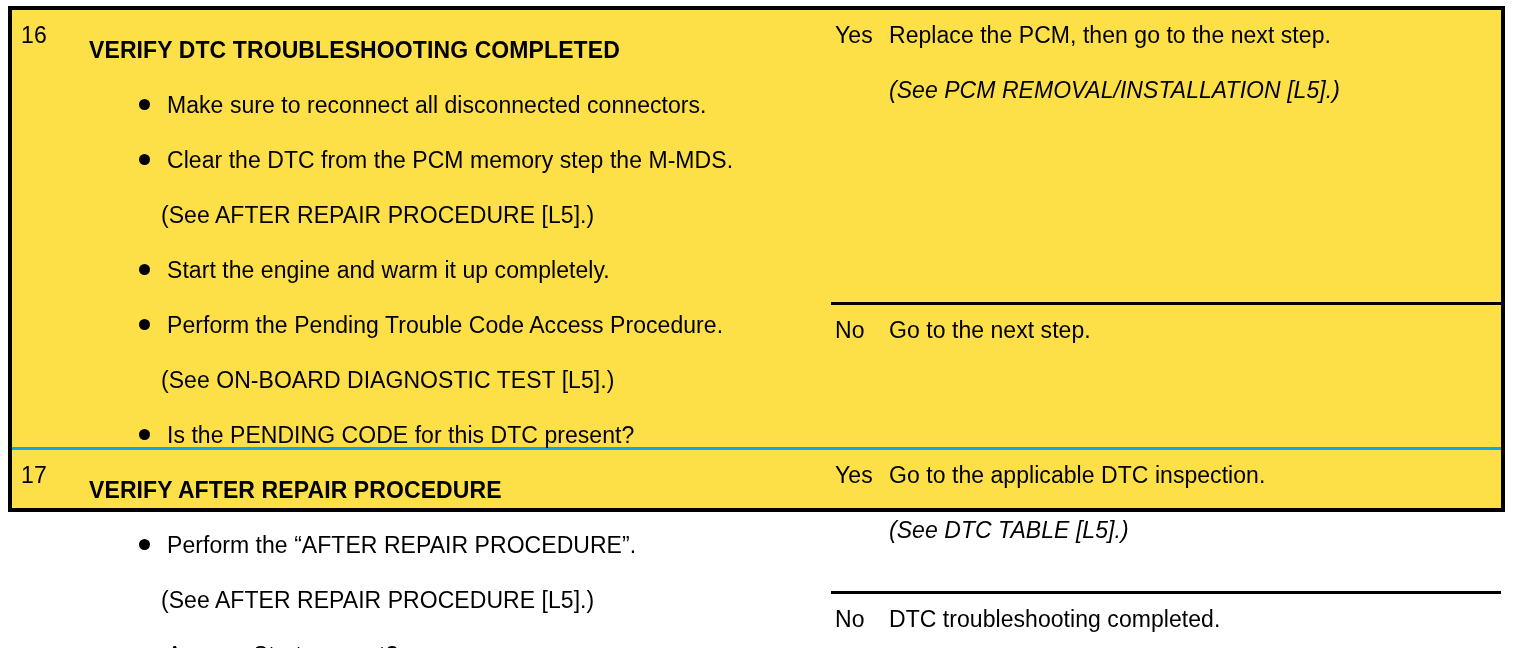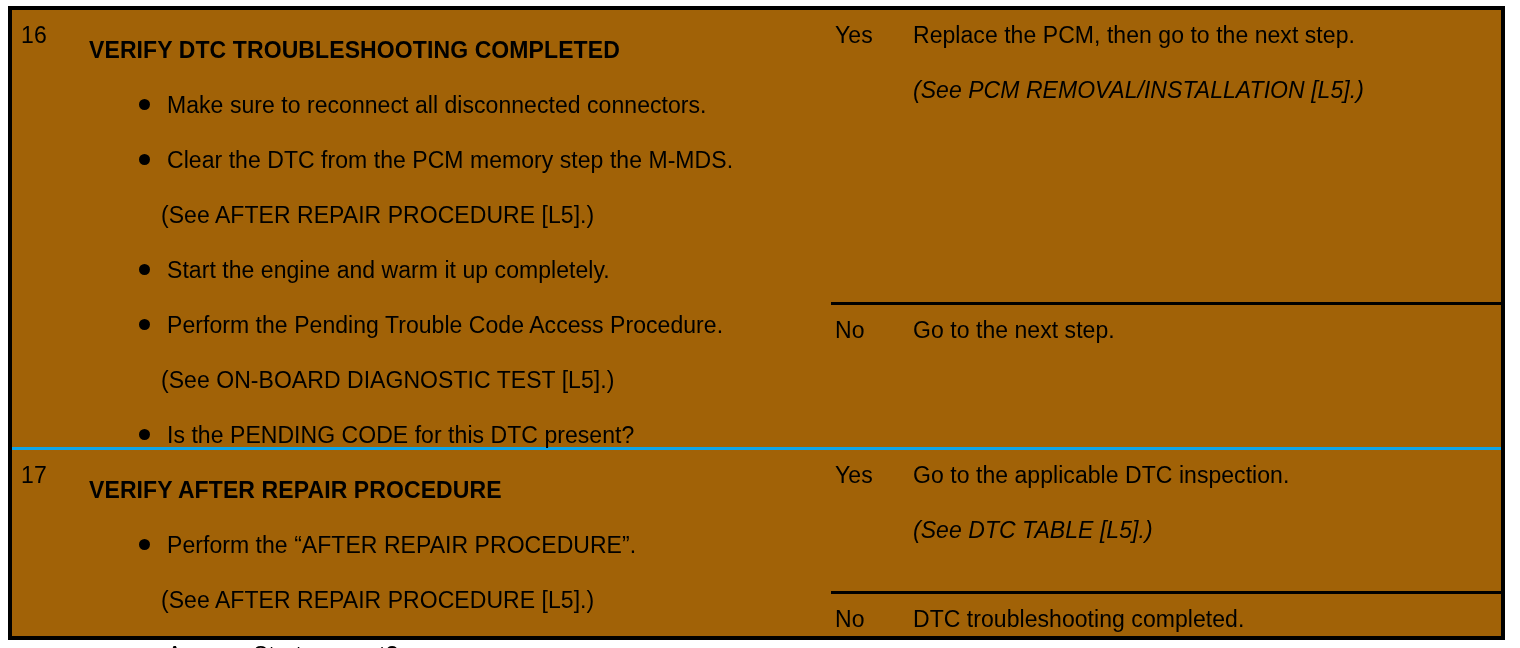--- a/index.html
+++ b/index.html
@@ -13,24 +13,24 @@
     font-family: "Liberation Sans", sans-serif;
     color: #000000;
     overflow: hidden;
   }
 
   .sheet {
     position: absolute;
     left: 8px;
     top: 6px;
     width: 1497px;
-    height: 634px;
+    height: 506px;
     box-sizing: border-box;
     border: 4px solid #000;
-    background: #a16207;
+    background: #fde047;
   }
 
   .diag-table {
     width: 100%;
     height: 100%;
     border-collapse: collapse;
     table-layout: fixed;
   }
 
   .diag-table td {
@@ -119,21 +119,20 @@
   .action-body {
     padding: 14px 8px 0 6px;
   }
   .a-line {
     position: relative;
     font-size: 23px;
     line-height: 1;
     height: 55px;
     letter-spacing: 0.05px;
     white-space: nowrap;
-    margin-left: 24px;
   }
   .a-line .a-text { position: absolute; top: 0px; left: 0px; }
   .a-line.second .a-text { top: 0px; font-style: italic; }
 </style>
 </head>
 <body>
 
 <div class="sheet">
   <table class="diag-table">
     <colgroup>

